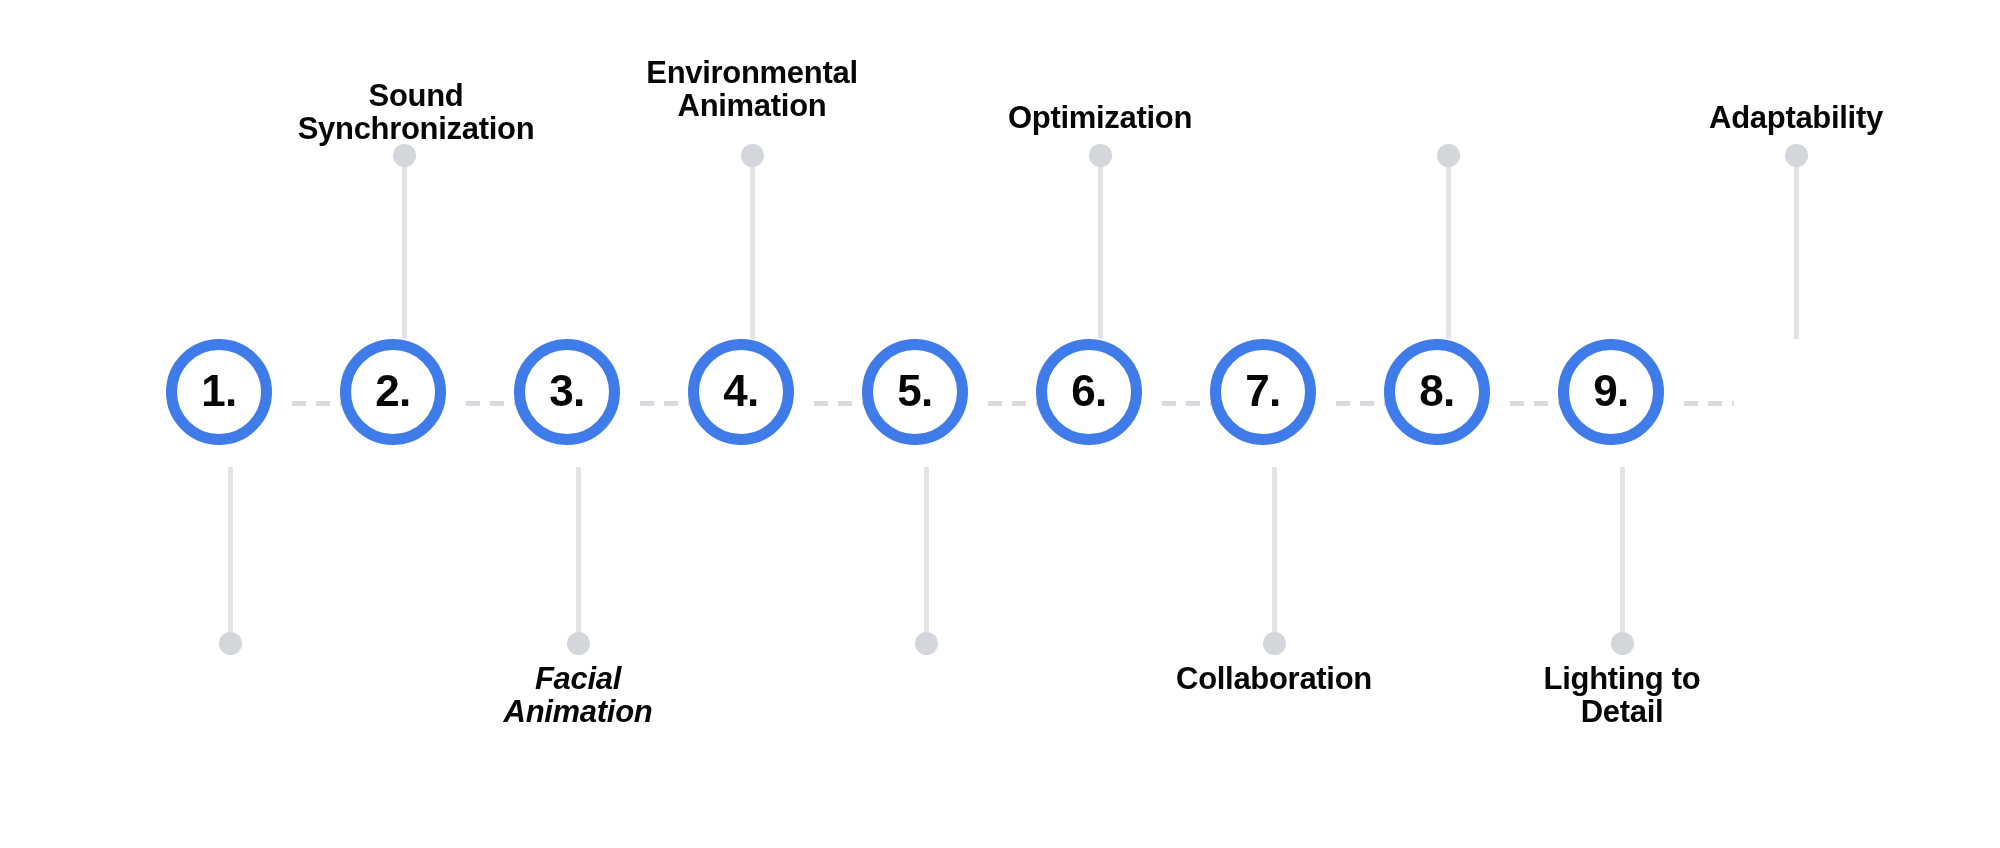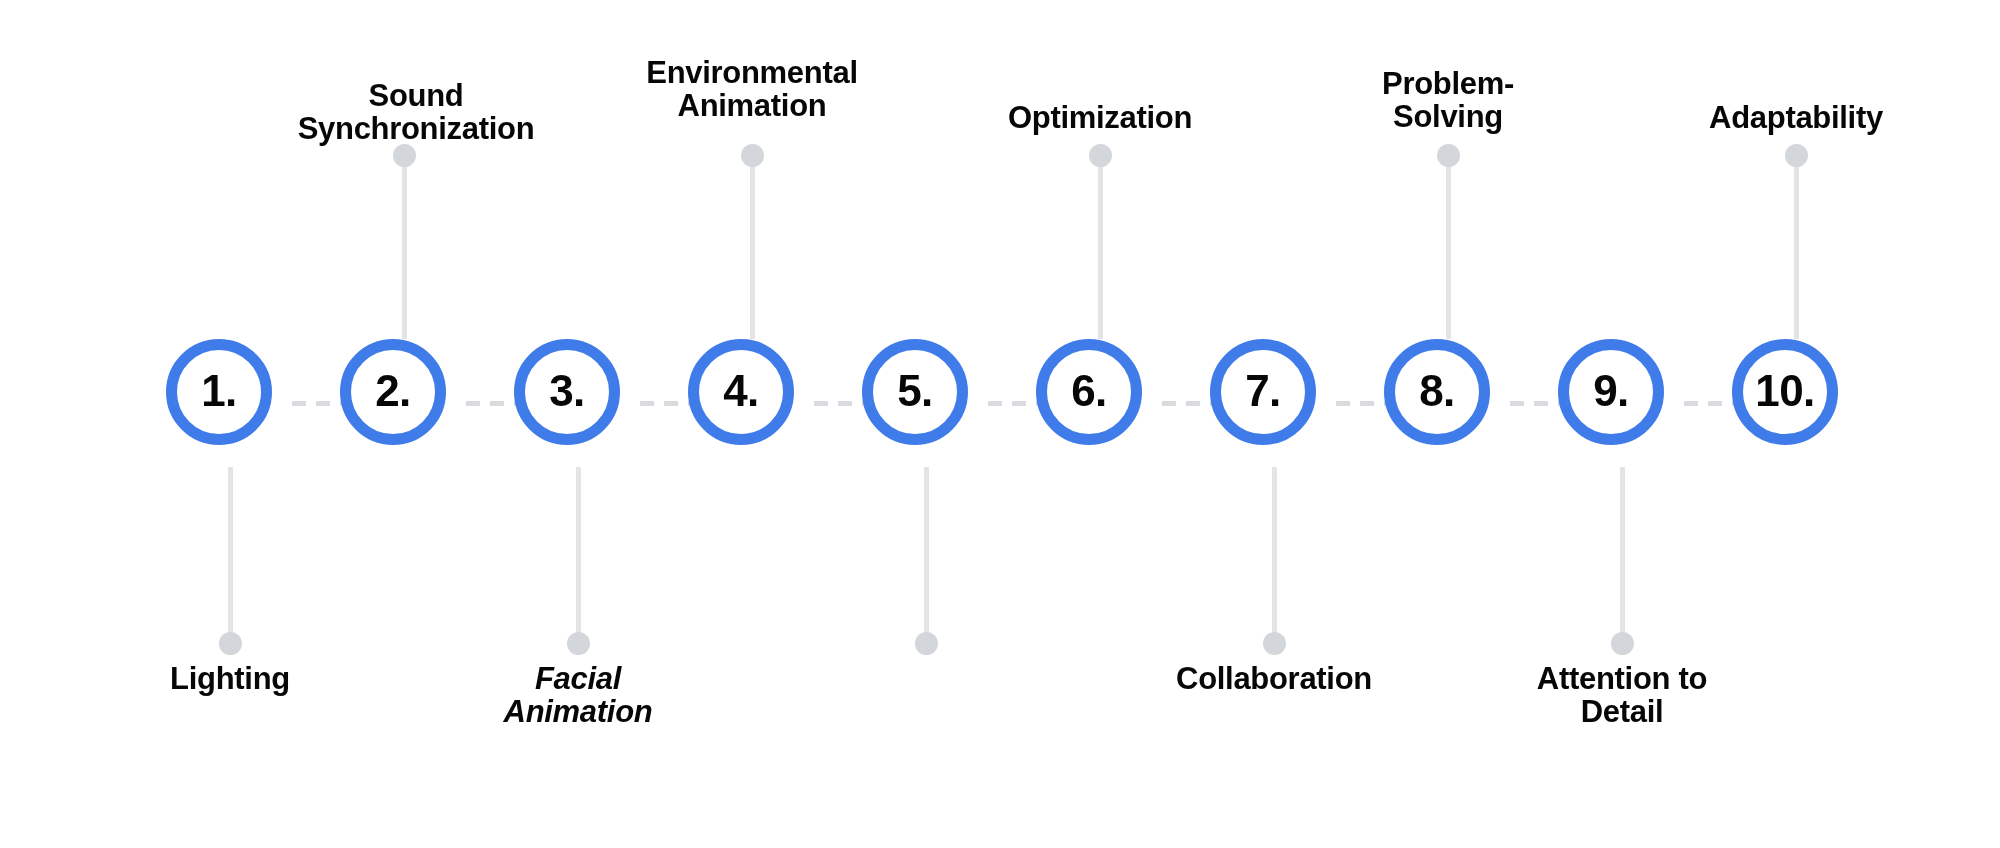--- a/index.html
+++ b/index.html
@@ -99,21 +99,20 @@
     <div class="spine" style="left: 988px; width: 50px; top: 400.5px;"></div>
     <div class="spine" style="left: 1162px; width: 50px; top: 400.5px;"></div>
     <div class="spine" style="left: 1336px; width: 50px; top: 400.5px;"></div>
     <div class="spine" style="left: 1510px; width: 50px; top: 400.5px;"></div>
     <div class="spine" style="left: 1684px; width: 50px; top: 400.5px;"></div>
     <div class="stem" style="left: 227.5px; top: 467px; height: 176px;"></div>
     <div class="stem-dot" style="left: 218.5px; top: 631.5px;"></div>
     <div class="node" style="left: 166px; top: 339px;">
       <span class="node-num">1.</span>
     </div>
-    <div class="label label-bottom" style="left: 230px; width: 420px; margin-left: 0px; top: 662px;">Lighting</div>
     <div class="stem" style="left: 401.5px; top: 155px; height: 184px;"></div>
     <div class="stem-dot" style="left: 392.5px; top: 143.5px;"></div>
     <div class="node" style="left: 340px; top: 339px;">
       <span class="node-num">2.</span>
     </div>
     <div class="label label-top" style="left: 416px; width: 420px; margin-left: 0px; top: 67px; margin-top: 12px;">Sound
 Synchronization</div>
     <div class="stem" style="left: 575.5px; top: 467px; height: 176px;"></div>
     <div class="stem-dot" style="left: 566.5px; top: 631.5px;"></div>
     <div class="node" style="left: 514px; top: 339px;">
@@ -143,28 +142,23 @@
     <div class="stem-dot" style="left: 1262.5px; top: 631.5px;"></div>
     <div class="node" style="left: 1210px; top: 339px;">
       <span class="node-num">7.</span>
     </div>
     <div class="label label-bottom" style="left: 1274px; width: 420px; margin-left: 0px; top: 662px; text-align: center;">Collaboration</div>
     <div class="stem" style="left: 1445.5px; top: 155px; height: 184px;"></div>
     <div class="stem-dot" style="left: 1436.5px; top: 143.5px;"></div>
     <div class="node" style="left: 1384px; top: 339px;">
       <span class="node-num">8.</span>
     </div>
-    <div class="label label-top" style="left: 1448px; width: 420px; margin-left: 0px; top: 67px;">Problem-
-Solving</div>
     <div class="stem" style="left: 1619.5px; top: 467px; height: 176px;"></div>
     <div class="stem-dot" style="left: 1610.5px; top: 631.5px;"></div>
     <div class="node" style="left: 1558px; top: 339px;">
       <span class="node-num">9.</span>
     </div>
-    <div class="label label-bottom" style="left: 1622px; width: 420px; margin-left: 0px; top: 662px;">Attention to
+    <div class="label label-bottom" style="left: 1622px; width: 420px; margin-left: 0px; top: 662px;">Lighting to
 Detail</div>
     <div class="stem" style="left: 1793.5px; top: 155px; height: 184px;"></div>
     <div class="stem-dot" style="left: 1784.5px; top: 143.5px;"></div>
-    <div class="node" style="left: 1732px; top: 339px;">
-      <span class="node-num">10.</span>
-    </div>
     <div class="label label-top" style="left: 1796px; width: 420px; margin-left: 0px; top: 101px;">Adaptability</div>
   </div>
 
 </body></html>

